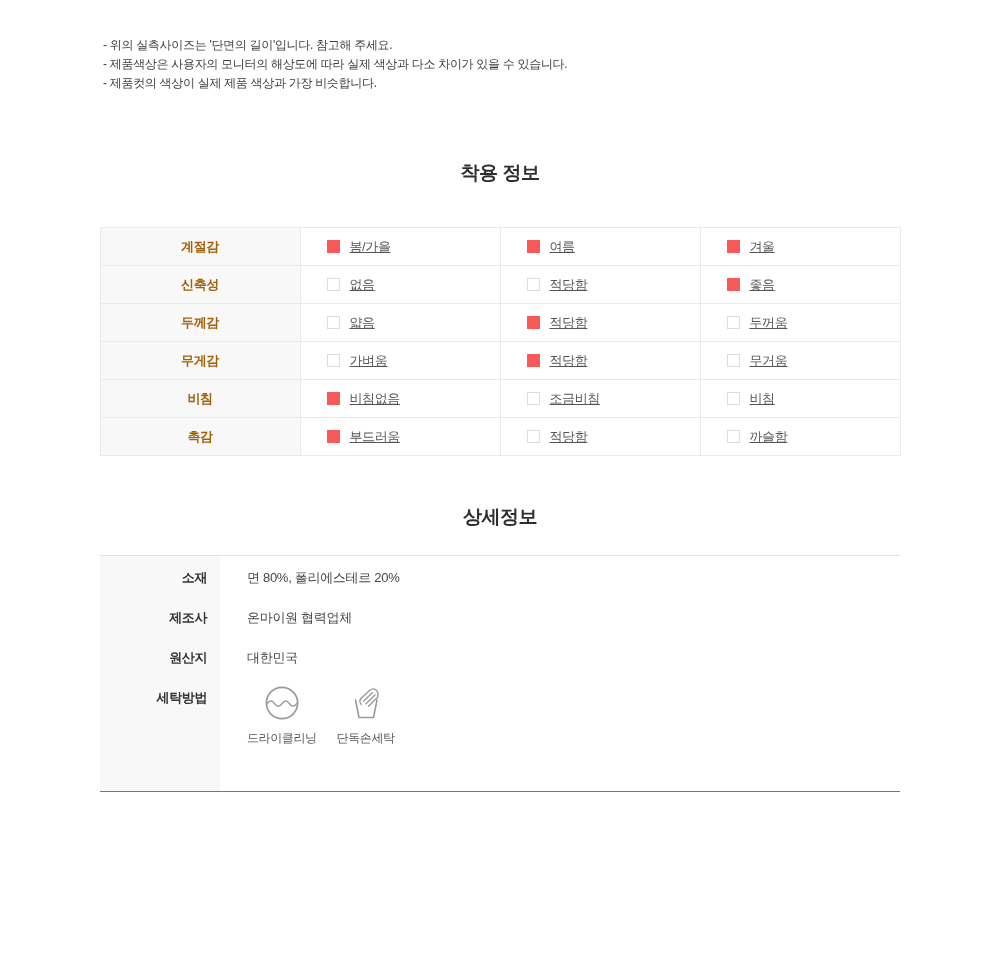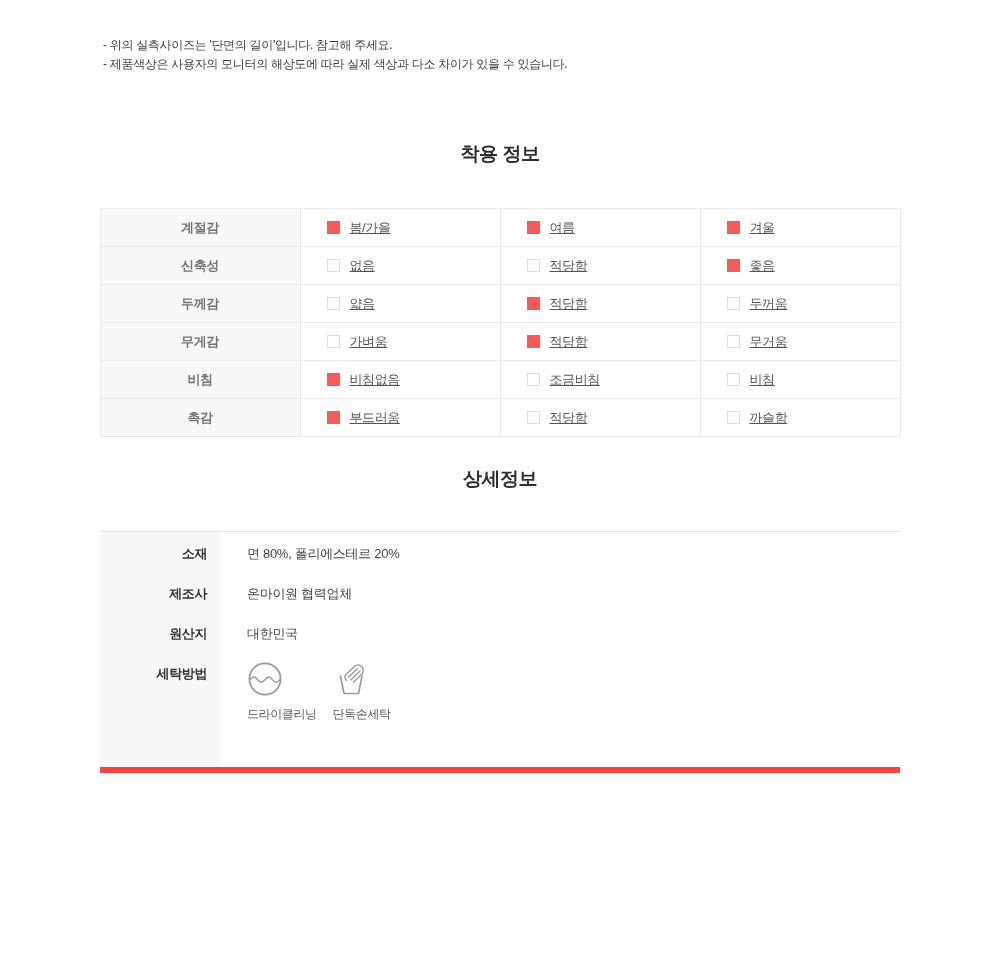--- a/index.html
+++ b/index.html
@@ -22,59 +22,60 @@
     text-align:center;font-size:19px;font-weight:bold;color:#2e2e2e;letter-spacing:-0.5px;
   }
   #wear-title{margin-top:67px;}
   table.wear-table{
     width:800px;margin:41px auto 0;border-collapse:collapse;table-layout:fixed;
   }
   .wear-table tr{height:38px;}
   .wear-table th,.wear-table td{border:1px solid var(--line);}
   .wear-label{
     width:200px;background:var(--label-bg);
-    font-size:13px;font-weight:bold;color:#737373;text-align:center;letter-spacing:-0.4px;
+    font-size:13px;font-weight:bold;color:#a16207;text-align:center;letter-spacing:-0.4px;
   }
   .wear-option{
     width:200px;padding-left:26px;font-size:13px;color:#555;letter-spacing:-0.4px;text-decoration:underline;
   }
   .checkbox{
     display:inline-block;width:13px;height:13px;
     background:#fff;border:1px solid #dcdcdc;
     vertical-align:-2px;margin-right:10px;
   }
   .checkbox.checked{background:var(--checked);border-color:var(--checked);}
-  #details-title{margin-top:29px;}
+  #details-title{margin-top:48px;}
   .details-table{
-    width:800px;margin:39px auto 0;
-    border-top:1px solid #e3e3e3;border-bottom:6px solid #ef4444;
+    width:800px;margin:25px auto 0;
+    border-top:1px solid #e3e3e3;border-bottom:1px solid #ef4444;
   }
   .detail-row{display:flex;min-height:40px;}
   .detail-label{
     width:120px;background:var(--label-bg);flex:0 0 120px;
     text-align:right;padding:13px 13px 0 0;
     font-size:13px;font-weight:bold;color:#333;letter-spacing:-0.4px;
   }
   .detail-value{
     flex:1;padding:13px 0 0 27px;font-size:13px;color:#444;letter-spacing:-0.3px;
   }
   .detail-row.wash{min-height:115px;}
   .wash-methods{display:flex;gap:16px;padding:9px 0 0 27px;}
   .wash-method{
-    display:flex;flex-direction:column;align-items:flex-start;gap:9px;
+    display:flex;flex-direction:column;align-items:center;gap:9px;
     font-size:12px;color:#555;letter-spacing:-0.4px;min-width:66px;
   }
   .wash-method svg{display:block;}
 </style>
 </head>
 <body>
 
 <div class="notes">
   <div>- 위의 실측사이즈는 '단면의 길이'입니다. 참고해 주세요.</div>
   <div>- 제품색상은 사용자의 모니터의 해상도에 따라 실제 색상과 다소 차이가 있을 수 있습니다.</div>
+  <div>- 제품컷의 색상이 실제 제품 색상과 가장 비슷합니다.</div>
 </div>
 
 <h2 class="section-title" id="wear-title">착용 정보</h2>
 
 <table class="wear-table">
   <tbody id="wear-body">
   <tr class="wear-row">
     <th class="wear-label">계절감</th>
     <td class="wear-option">
       <span class="checkbox checked"></span><span>봄/가을</span>

